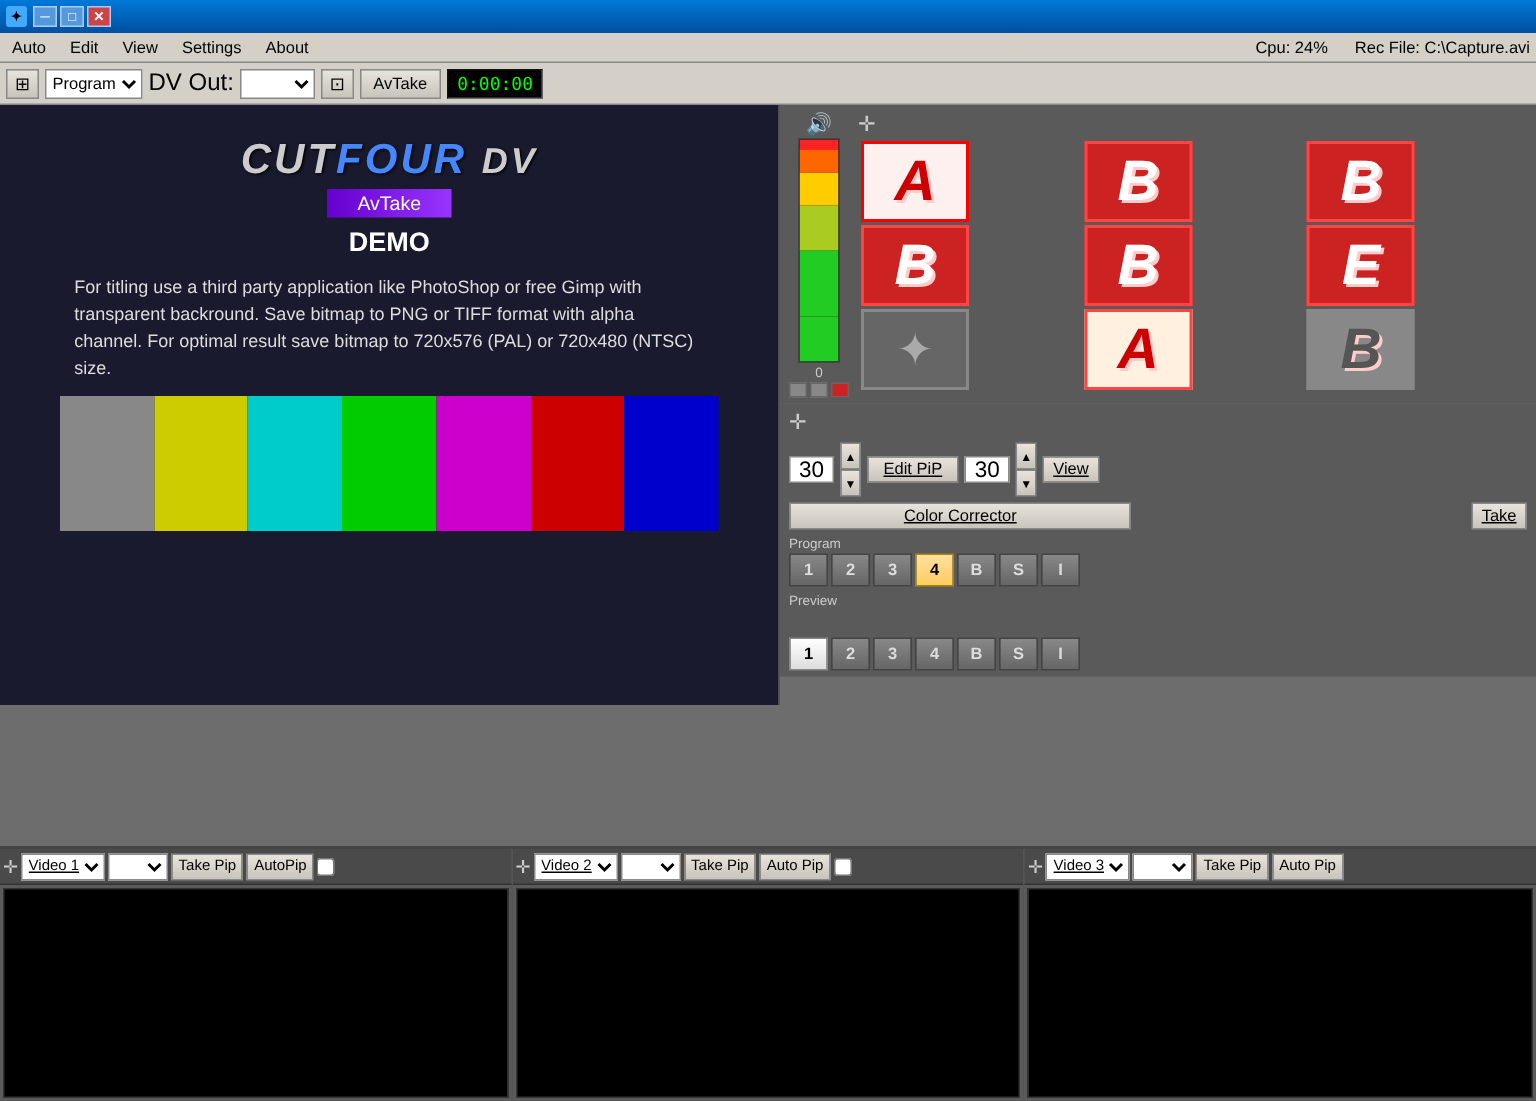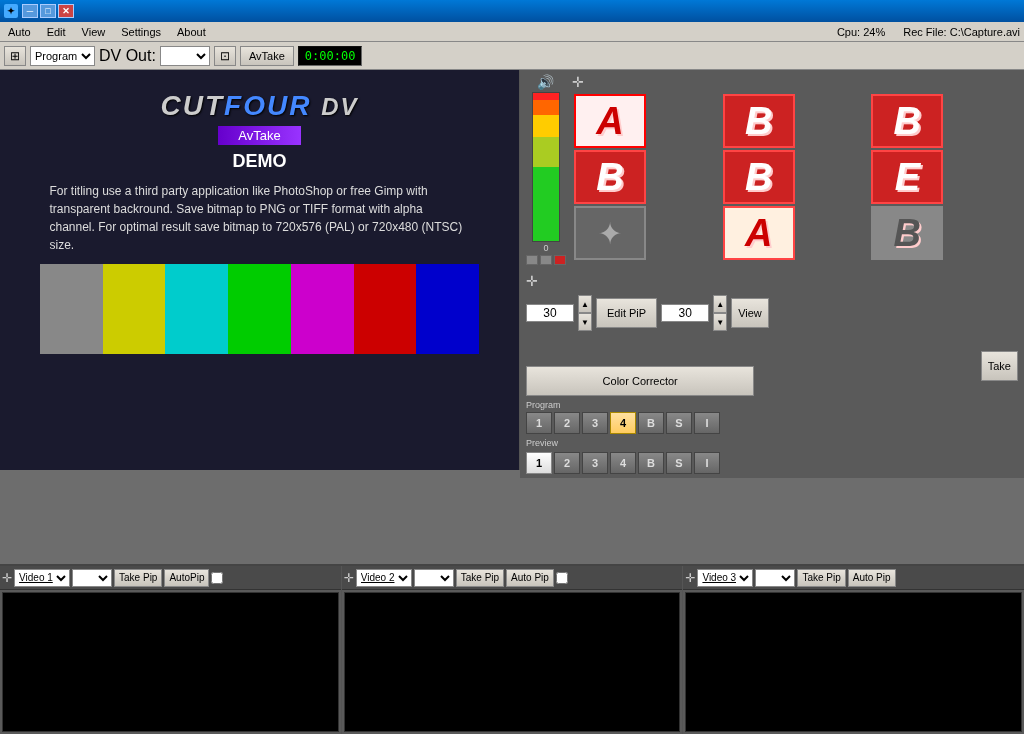--- a/index.html
+++ b/index.html
@@ -221,42 +221,43 @@
       justify-content: flex-end;
       overflow: hidden;
       position: relative;
     }
     .pip-row {
       display: flex;
       align-items: center;
       gap: 4px;
     }
     .pip-num {
-      width: 48px; height: 18px;
+      width: 30px; height: 18px;
       background: #fff;
       border: 1px solid #888;
       display: flex; align-items: center; justify-content: center;
-      font-size: 12px;
+      font-size: 15px;
       text-align: right;
     }
     .pip-arrow-btn {
       width: 14px; height: 18px;
       background: linear-gradient(to bottom, #e8e4dc, #c8c4bc);
       border: 1px solid #888;
       display: flex; align-items: center; justify-content: center;
       cursor: pointer; font-size: 8px;
     }
     .pip-btn {
-      height: 30px;
+      height: 18px;
       padding: 0 6px;
       background: linear-gradient(to bottom, #e8e4dc, #c8c4bc);
       border: 1px solid #888;
       font-size: 11px;
       cursor: pointer;
       white-space: nowrap;
+      text-decoration: underline;
     }
     .pip-btn.wide { padding: 0 10px; }
 
     
     .channel-row {
       display: flex;
       align-items: center;
       gap: 2px;
     }
     .channel-label {
@@ -478,40 +479,40 @@
         <button class="pip-btn wide">Edit PiP</button>
         <div class="pip-num">30</div>
         <div style="display:flex; flex-direction:column;">
           <div class="pip-arrow-btn">▲</div>
           <div class="pip-arrow-btn">▼</div>
         </div>
         <button class="pip-btn">View</button>
       </div>
 
       <div class="pip-row">
-        <button class="pip-btn" style="flex:1; margin-right:auto;margin-top:31px;">Color Corrector</button>
+        <button class="pip-btn" style="flex:1; margin-right:auto;">Color Corrector</button>
         <span style="flex:1;"></span>
         <button class="pip-btn" style="margin-left:4px;">Take</button>
       </div>
 
       <div>
         <div class="channel-label" style="color:#ccc; font-size:9px; margin-bottom:2px;">Program</div>
         <div class="channel-row">
           <div class="ch-btn">1</div>
           <div class="ch-btn">2</div>
           <div class="ch-btn">3</div>
           <div class="ch-btn active">4</div>
           <div class="ch-btn">B</div>
           <div class="ch-btn">S</div>
           <div class="ch-btn">I</div>
         </div>
       </div>
 
       <div>
-        <div class="channel-label" style="color:#ccc; font-size:9px; margin-bottom:4px;">Preview</div>
+        <div class="channel-label" style="color:#ccc; font-size:9px; margin-bottom:20px;">Preview</div>
         <div class="channel-row">
           <div class="ch-btn active-white">1</div>
           <div class="ch-btn">2</div>
           <div class="ch-btn">3</div>
           <div class="ch-btn">4</div>
           <div class="ch-btn">B</div>
           <div class="ch-btn">S</div>
           <div class="ch-btn">I</div>
         </div>
       </div>

